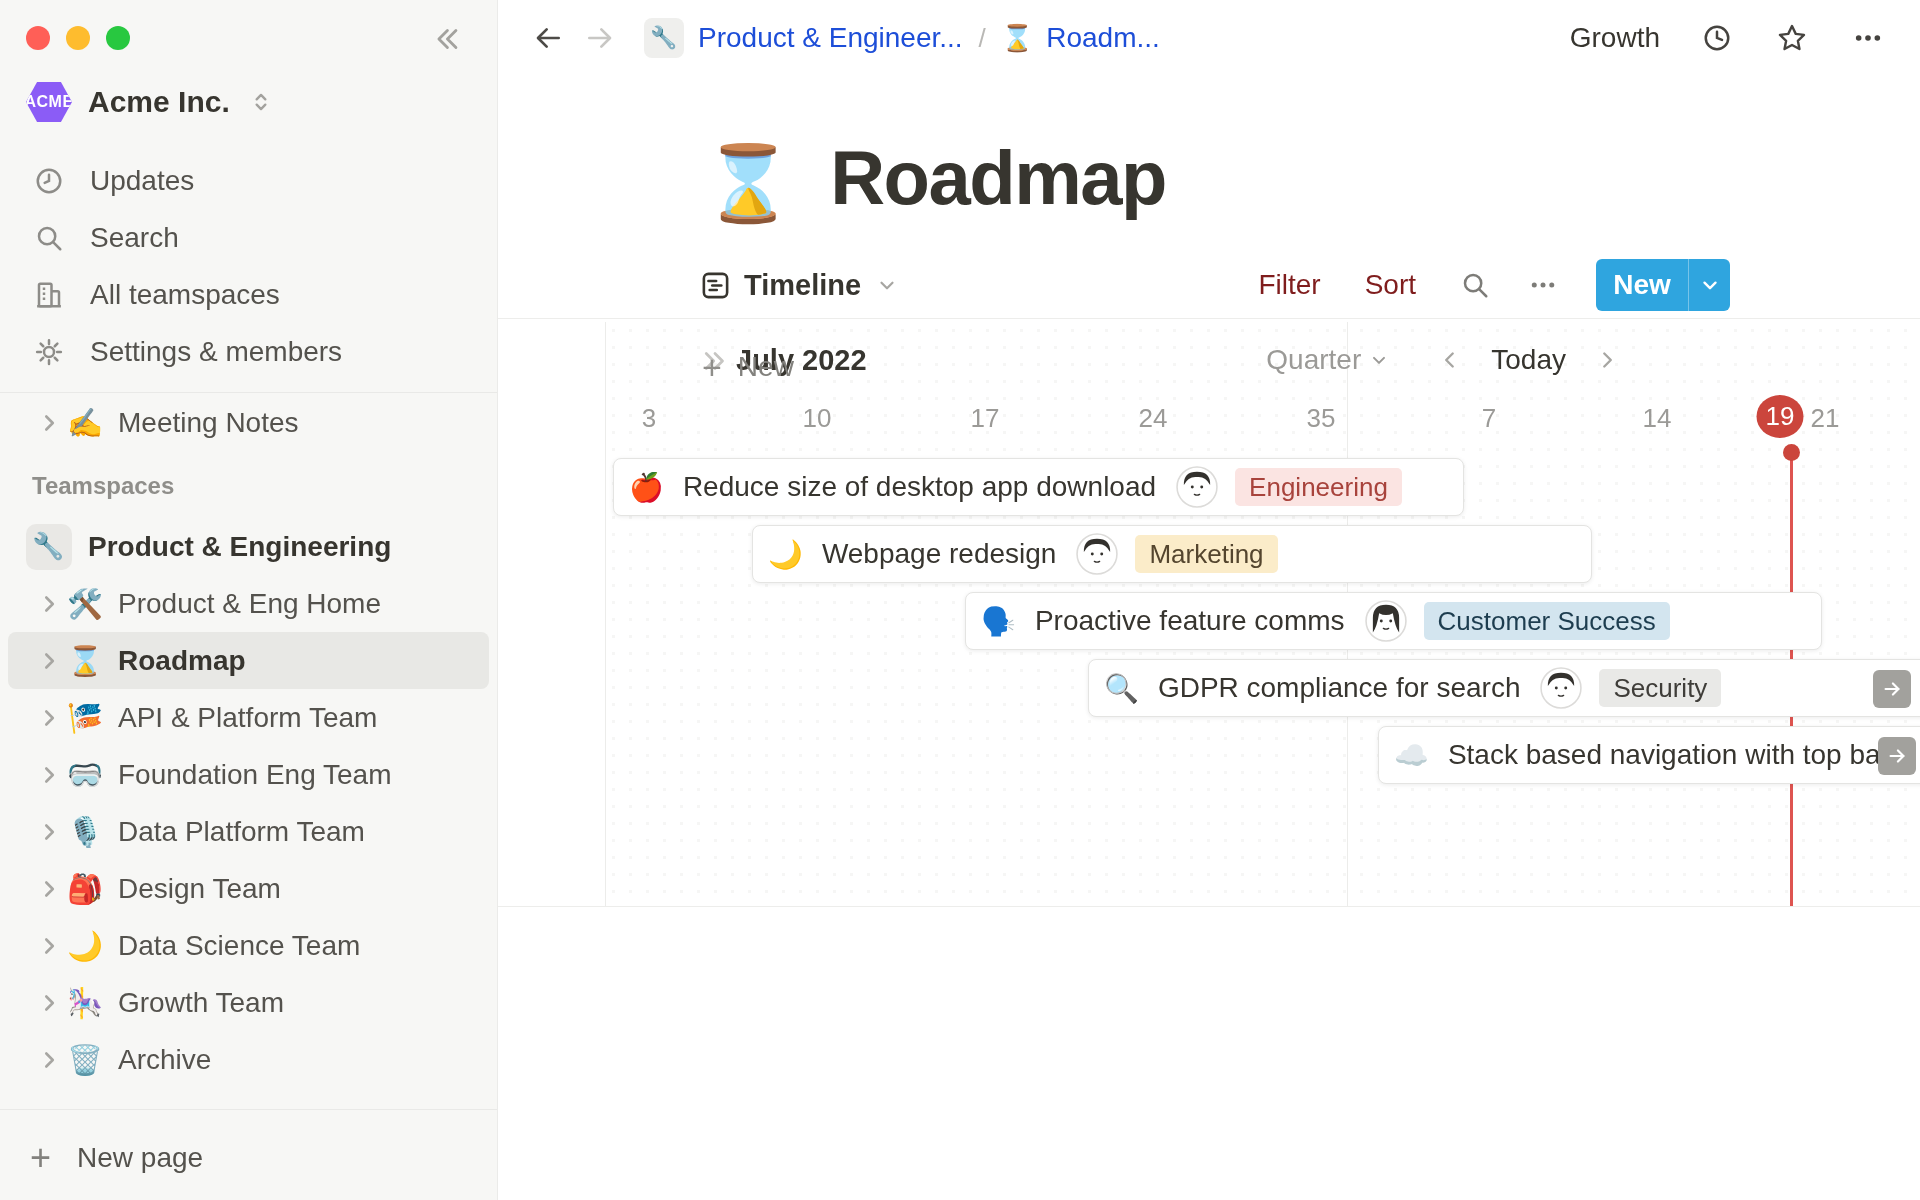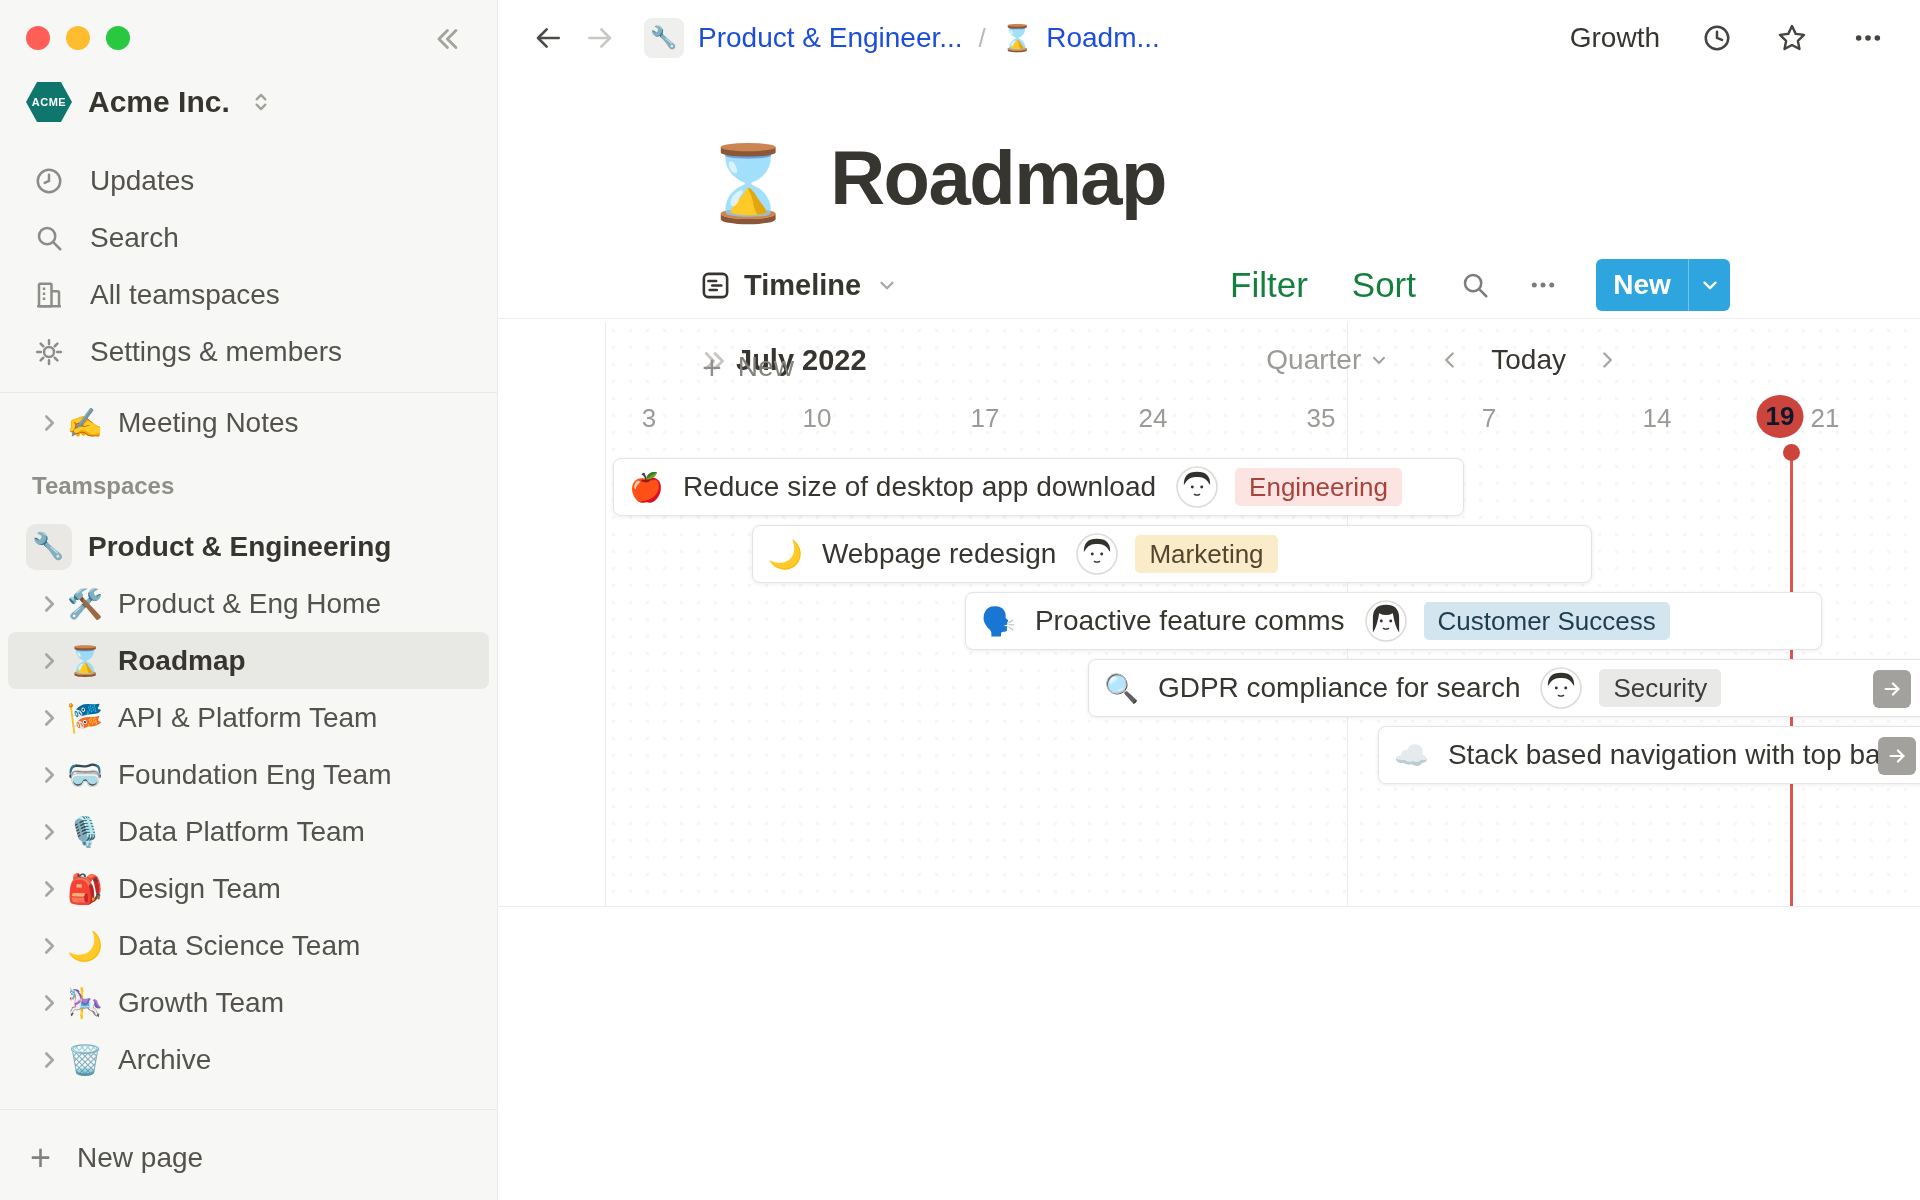--- a/index.html
+++ b/index.html
@@ -8,21 +8,21 @@
   svg { display:block; }
 
   
   .sidebar { position:absolute; left:0; top:0; width:498px; height:1200px; background:#F7F7F5; border-right:1px solid #EBEBE9; }
   .traffic { position:absolute; top:26px; left:26px; display:flex; gap:16px; }
   .light { width:24px; height:24px; border-radius:50%; }
   .light.red { background:#FF5F57; } .light.yellow { background:#FEBC2E; } .light.green { background:#28C840; }
   .collapse { position:absolute; top:22px; right:34px; color:#A3A29E; cursor:pointer; }
 
   .workspace { position:absolute; top:82px; left:26px; display:flex; align-items:center; gap:16px; }
-  .acme-logo { width:46px; height:40px; background:#0f766e; clip-path:polygon(24% 0,76% 0,100% 50%,76% 100%,24% 100%,0 50%); color:#fff; font-size:11px; font-weight:700; display:flex; align-items:center; justify-content:center; letter-spacing:.5px; }
+  .acme-logo { width:46px; height:40px; background:#8b5cf6; clip-path:polygon(24% 0,76% 0,100% 50%,76% 100%,24% 100%,0 50%); color:#fff; font-size:16px; font-weight:700; display:flex; align-items:center; justify-content:center; letter-spacing:.5px; }
   .ws-name { font-size:30px; font-weight:600; color:#37352F; }
   .ws-switch { color:#A3A29E; margin-left:2px; }
 
   .nav { position:absolute; top:152px; left:0; right:0; }
   .nav-row { height:57px; display:flex; align-items:center; padding-left:32px; color:#54524D; font-size:28px; font-weight:500; cursor:pointer; }
   .nav-icon { width:34px; display:flex; justify-content:center; margin-right:24px; color:#8D8C88; }
 
   .sb-div { position:absolute; left:0; right:0; height:1px; background:#E9E9E7; }
   .div-meeting { top:392px; }
   .tree-row { position:absolute; top:394px; left:8px; right:8px; height:57px; display:flex; align-items:center; padding-left:28px; font-size:28px; font-weight:500; color:#54524D; border-radius:8px; cursor:pointer; }
@@ -57,21 +57,21 @@
   .tb-icon.last { margin-right:0; }
 
   .title-row { position:absolute; top:134px; left:204px; display:flex; align-items:flex-end; gap:36px; }
   .page-emoji { font-size:74px; line-height:1; }
   .page-title { font-size:76px; font-weight:700; letter-spacing:-1.5px; color:#37352F; line-height:1.15; }
 
   .toolbar { position:absolute; top:258px; left:202px; right:190px; height:54px; display:flex; align-items:center; }
   .view-tab { display:flex; align-items:center; gap:13px; font-size:29px; font-weight:600; color:#37352F; cursor:pointer; }
   .view-tab .dd { color:#A7A6A2; margin-left:2px; }
   .tb-spacer { flex:1; }
-  .tool { font-size:35px; color:#15803d; margin-right:44px; cursor:pointer; }
+  .tool { font-size:28px; color:#7f1d1d; margin-right:44px; cursor:pointer; }
   .tool-icon { color:#7D7C78; margin-right:38px; cursor:pointer; }
   .new-btn { display:flex; height:52px; border-radius:6px; overflow:hidden; background:var(--accent,#2FA5DF); color:#fff; cursor:pointer; }
   .new-main { width:92px; display:flex; align-items:center; justify-content:center; font-size:28px; font-weight:600; }
   .new-chev { width:42px; display:flex; align-items:center; justify-content:center; border-left:1px solid rgba(255,255,255,.35); }
   .tl-topdiv { position:absolute; top:318px; left:0; right:0; height:1px; background:#EDEDEB; }
 
   .tl-month { position:absolute; top:344px; left:202px; display:flex; align-items:center; gap:6px; }
   .tl-month .dbl { color:#C6C5C2; cursor:pointer; }
   .tl-month .mon { font-size:29px; font-weight:600; color:#37352F; }
   .tl-nav { position:absolute; top:344px; right:294px; display:flex; align-items:center; }
@@ -86,21 +86,21 @@
   .today-line { position:absolute; left:1292px; top:128px; bottom:0; width:3px; background:#DE5450; }
   .today-dot { position:absolute; left:1285px; top:122px; width:17px; height:17px; border-radius:50%; background:#CB453C; }
   .tl-bottom { position:absolute; top:906px; left:0; right:0; height:1px; background:#EDEDEB; }
 
   .tl-dates { position:absolute; top:396px; left:0; right:0; height:48px; }
   .date { position:absolute; top:7px; transform:translateX(-50%); font-size:26px; color:#9B9A97; }
   .date .num { display:flex; align-items:center; justify-content:center; }
   .date.d1{left:151px} .date.d2{left:319px} .date.d3{left:487px} .date.d4{left:655px} .date.d5{left:823px}
   .date.d6{left:991px} .date.d7{left:1159px} .date.d8{left:1282px} .date.d9{left:1327px}
   .date.today { top:-1px; }
-  .date.today .num { width:47px; height:43px; border-radius:50%; background:var(--today,#CB453C); color:#0f172a; font-weight:700; }
+  .date.today .num { width:47px; height:43px; border-radius:50%; background:var(--today,#CB453C); color:#ffffff; font-weight:400; }
 
   .tl-body { position:absolute; top:450px; left:0; right:0; height:456px; }
   .card { position:absolute; height:58px; background:#fff; border:1px solid #E4E4E2; border-radius:8px; box-shadow:0 1px 4px rgba(15,15,15,.08); display:flex; align-items:center; padding-left:15px; white-space:nowrap; cursor:pointer; }
   .card .c-emoji { font-size:28px; margin-right:19px; }
   .card .c-title { font-size:28px; font-weight:500; color:#37352F; }
   .card .avatar { margin-left:20px; flex:0 0 auto; }
   .card .woman-hair { display:none; }
   .card.av-woman .woman-hair { display:block; }
   .card.av-woman .man-hair { display:none; }
   .card .tag { margin-left:17px; height:38px; padding:0 14px; border-radius:5px; font-size:26px; display:flex; align-items:center; }

